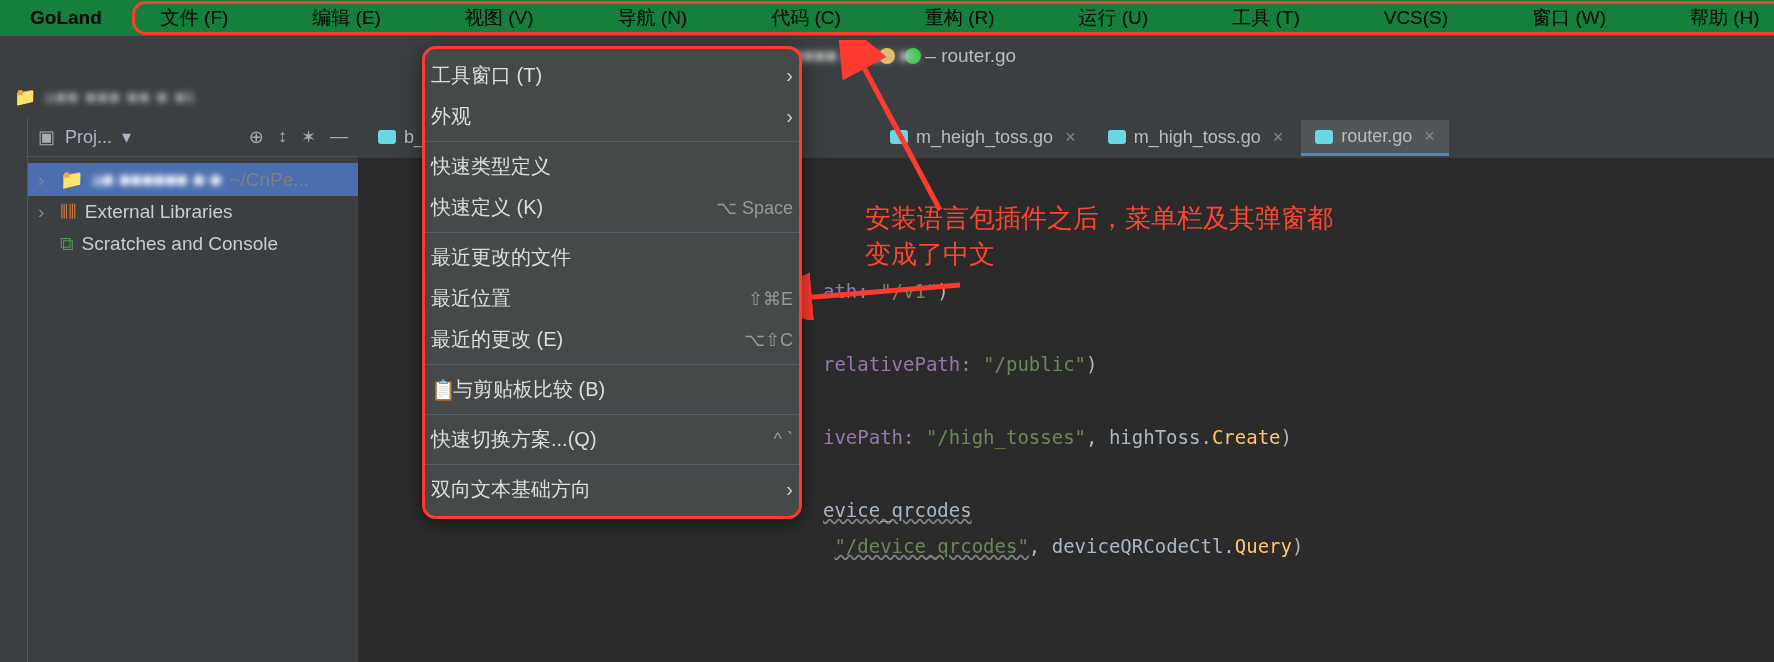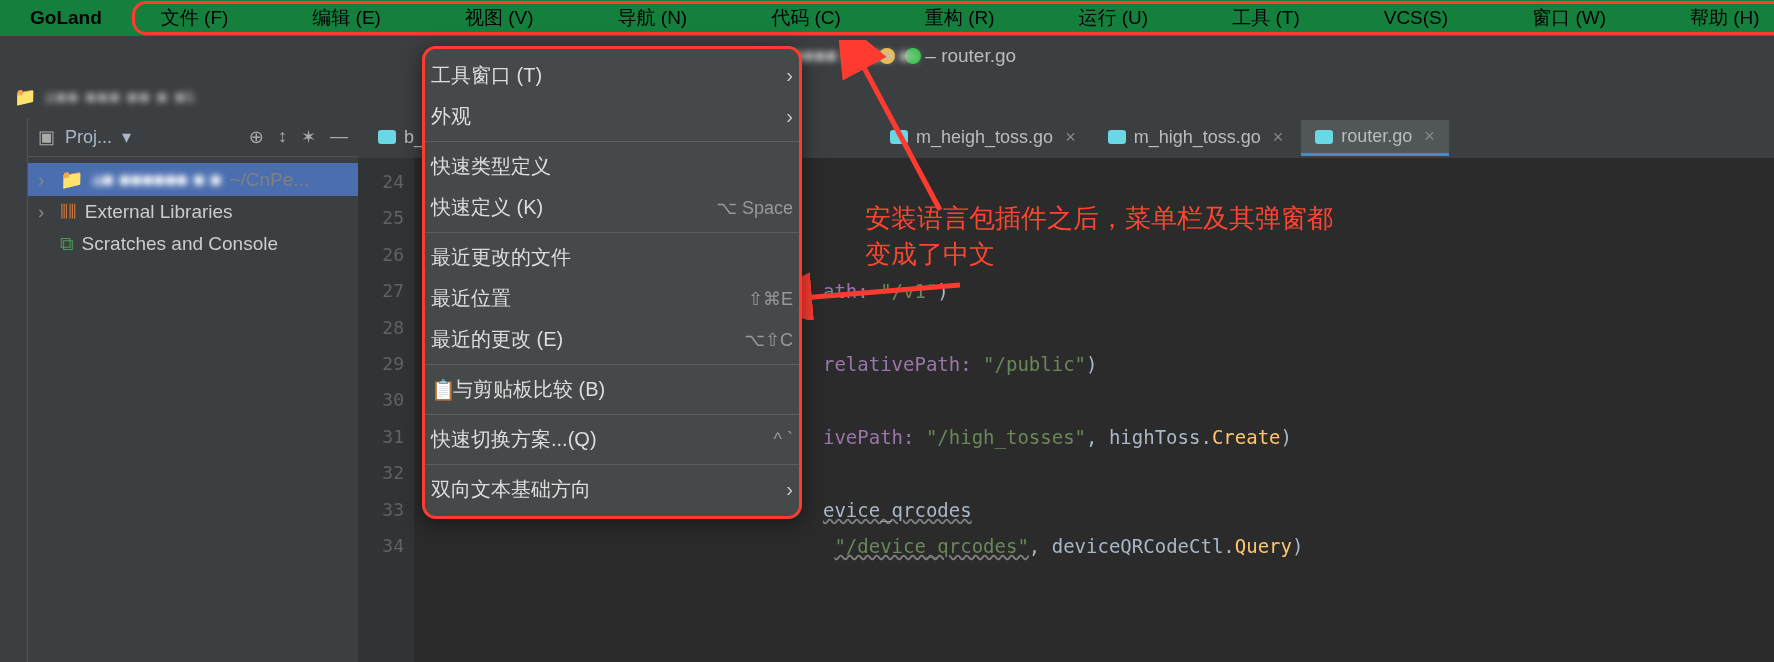--- a/index.html
+++ b/index.html
@@ -379,33 +379,20 @@
         <span>m_high_toss.go</span>
         <span class="tab-close">×</span>
       </div>
       <div class="editor-tab active">
         <span class="go-icon"></span>
         <span>router.go</span>
         <span class="tab-close">×</span>
       </div>
     </div>
 
-    <div class="gutter">
-      <div>24</div>
-      <div>25</div>
-      <div>26</div>
-      <div>27</div>
-      <div>28</div>
-      <div>29</div>
-      <div>30</div>
-      <div>31</div>
-      <div>32</div>
-      <div>33</div>
-      <div>34</div>
-    </div>
 
     <div class="code-area"><div>&nbsp;</div><div>&nbsp;</div><div>&nbsp;</div><div>                                  <span class="c-key">ath: </span><span class="c-str">"/v1"</span><span class="c-ident">)</span></div><div>&nbsp;</div><div>                                  <span class="c-key">relativePath: </span><span class="c-str">"/public"</span><span class="c-ident">)</span></div><div>&nbsp;</div><div>                                  <span class="c-key">ivePath: </span><span class="c-str">"/high_tosses"</span><span class="c-ident">, highToss.</span><span class="c-method">Create</span><span class="c-ident">)</span></div><div>&nbsp;</div><div>                                  <span class="c-ident c-wavy">evice_qrcodes</span></div><div>                                  <span class="c-ident"> </span><span class="c-str c-wavy">"/device_qrcodes"</span><span class="c-ident">, deviceQRCodeCtl.</span><span class="c-method">Query</span><span class="c-ident">)</span></div></div>
   </div>
 </div>
 
 <div class="view-menu">
   <div class="vm-item">
       <span>工具窗口 (T)</span>
       <span class="vm-sub">›</span>
     </div>

